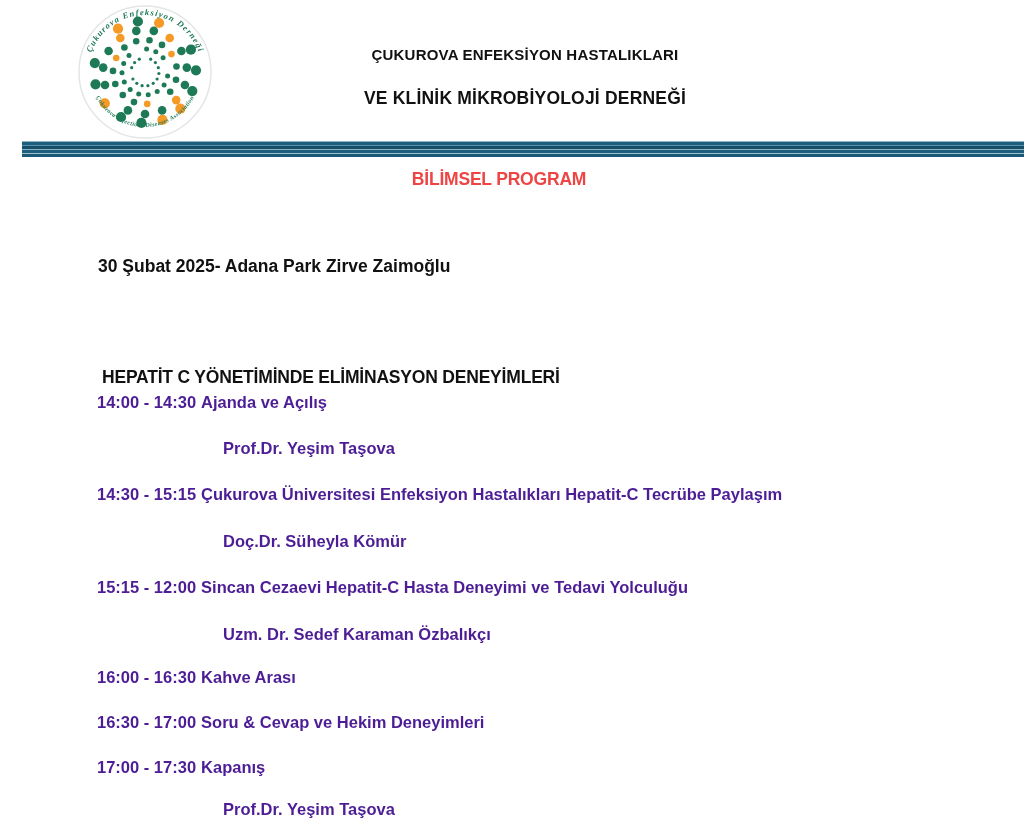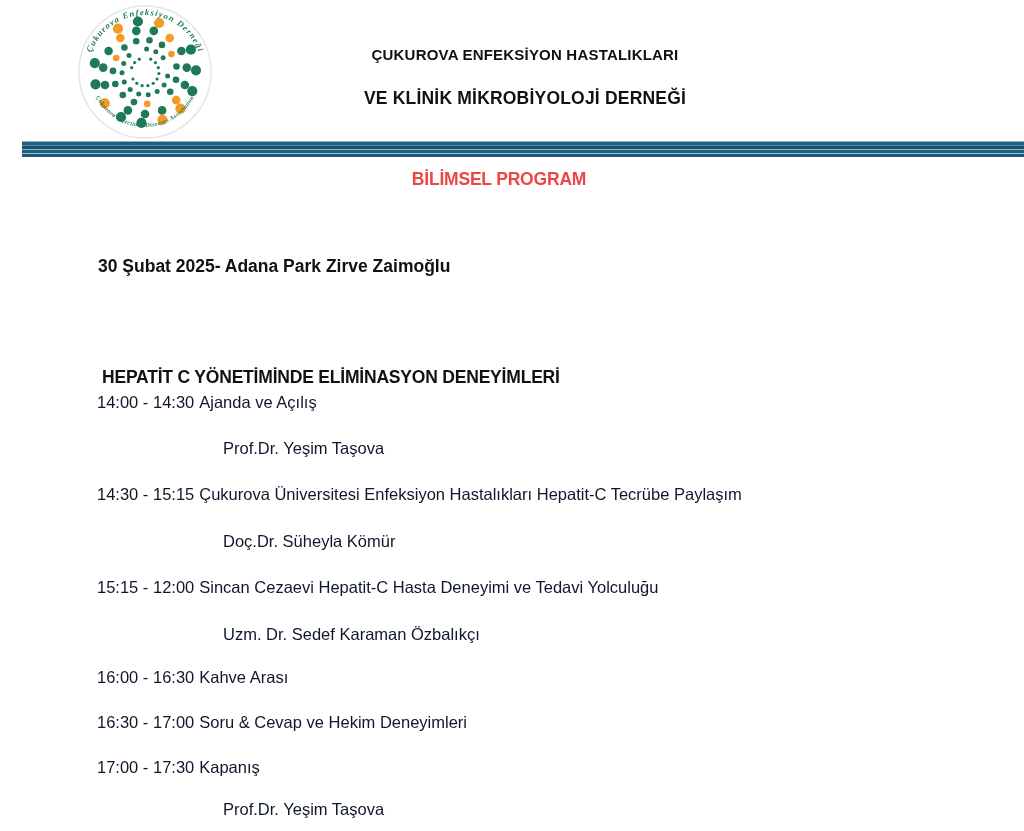--- a/index.html
+++ b/index.html
@@ -51,21 +51,21 @@
   .session-heading{
     position:absolute;top:343px;left:102px;
     font-weight:bold;font-size:17.5px;color:#111;
     letter-spacing:-0.2px;white-space:nowrap;margin-top:24px;
   }
 
   
   .schedule{position:absolute;top:390px;left:97px;right:20px;height:430px;}
   .line{
     position:absolute;left:0;height:21px;line-height:21px;
-    font-size:16.5px;color:#0f172a;white-space:nowrap;
+    font-size:16.5px;color:#4c1d95;white-space:nowrap;font-weight:bold;
   }
   .line .stitle{margin-left:5px;}
   .speaker{left:126px;}
 </style>
 </head>
 <body>
 
 <div class="page">
 
   <div class="logo-wrap">

